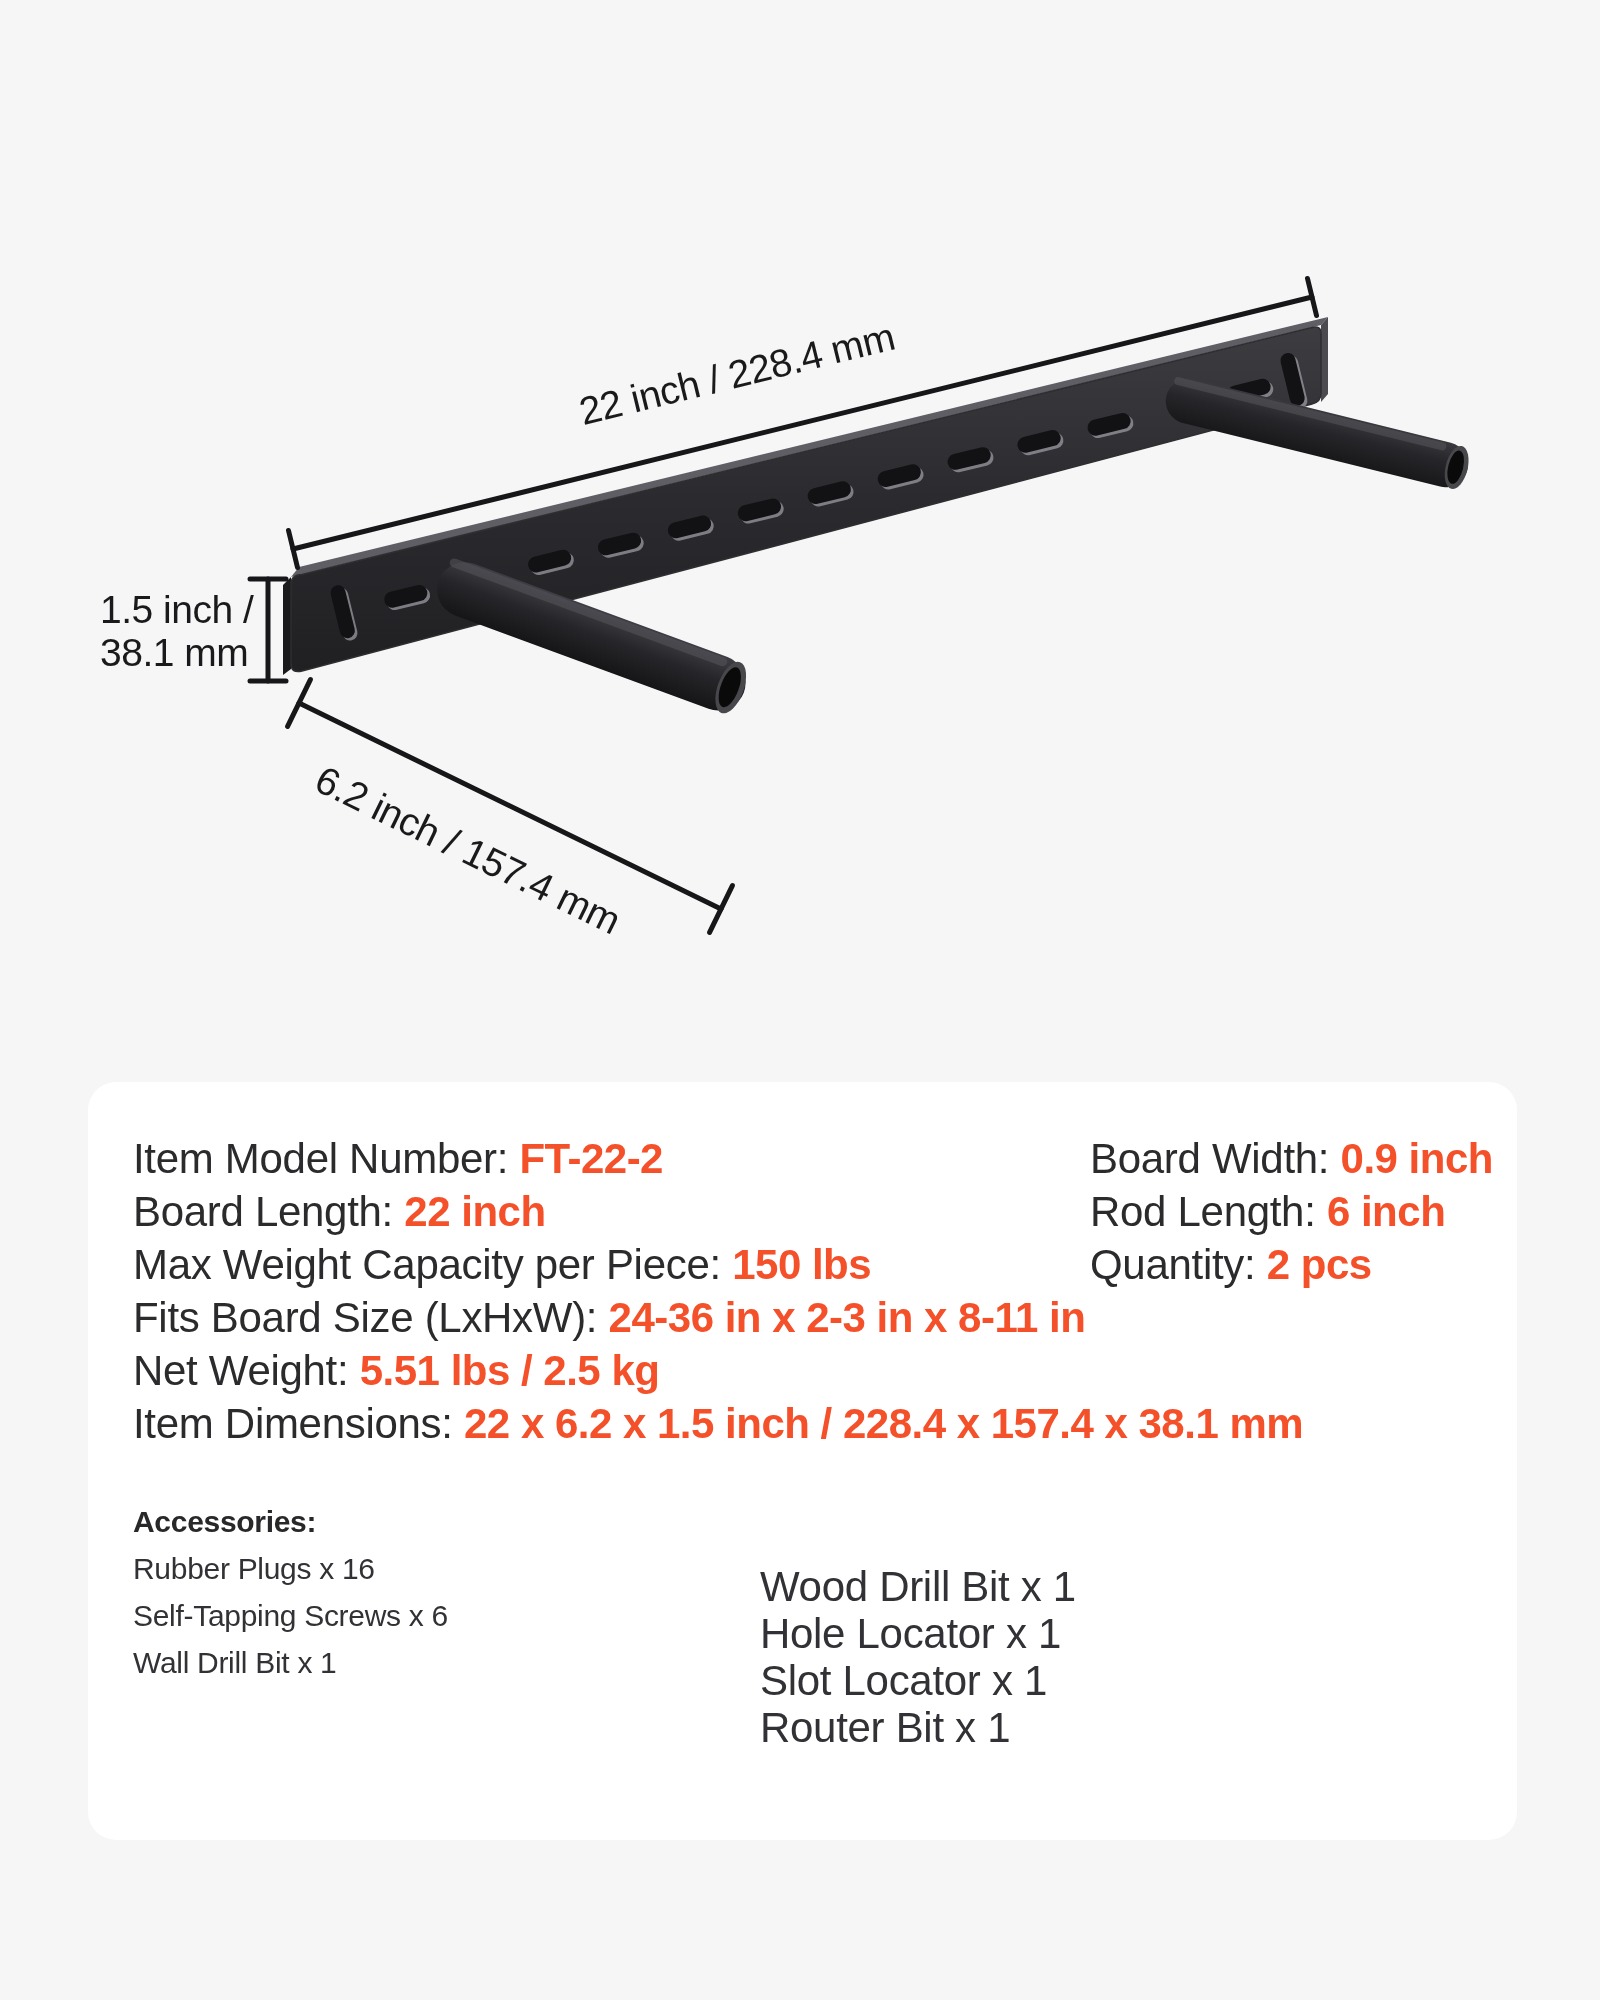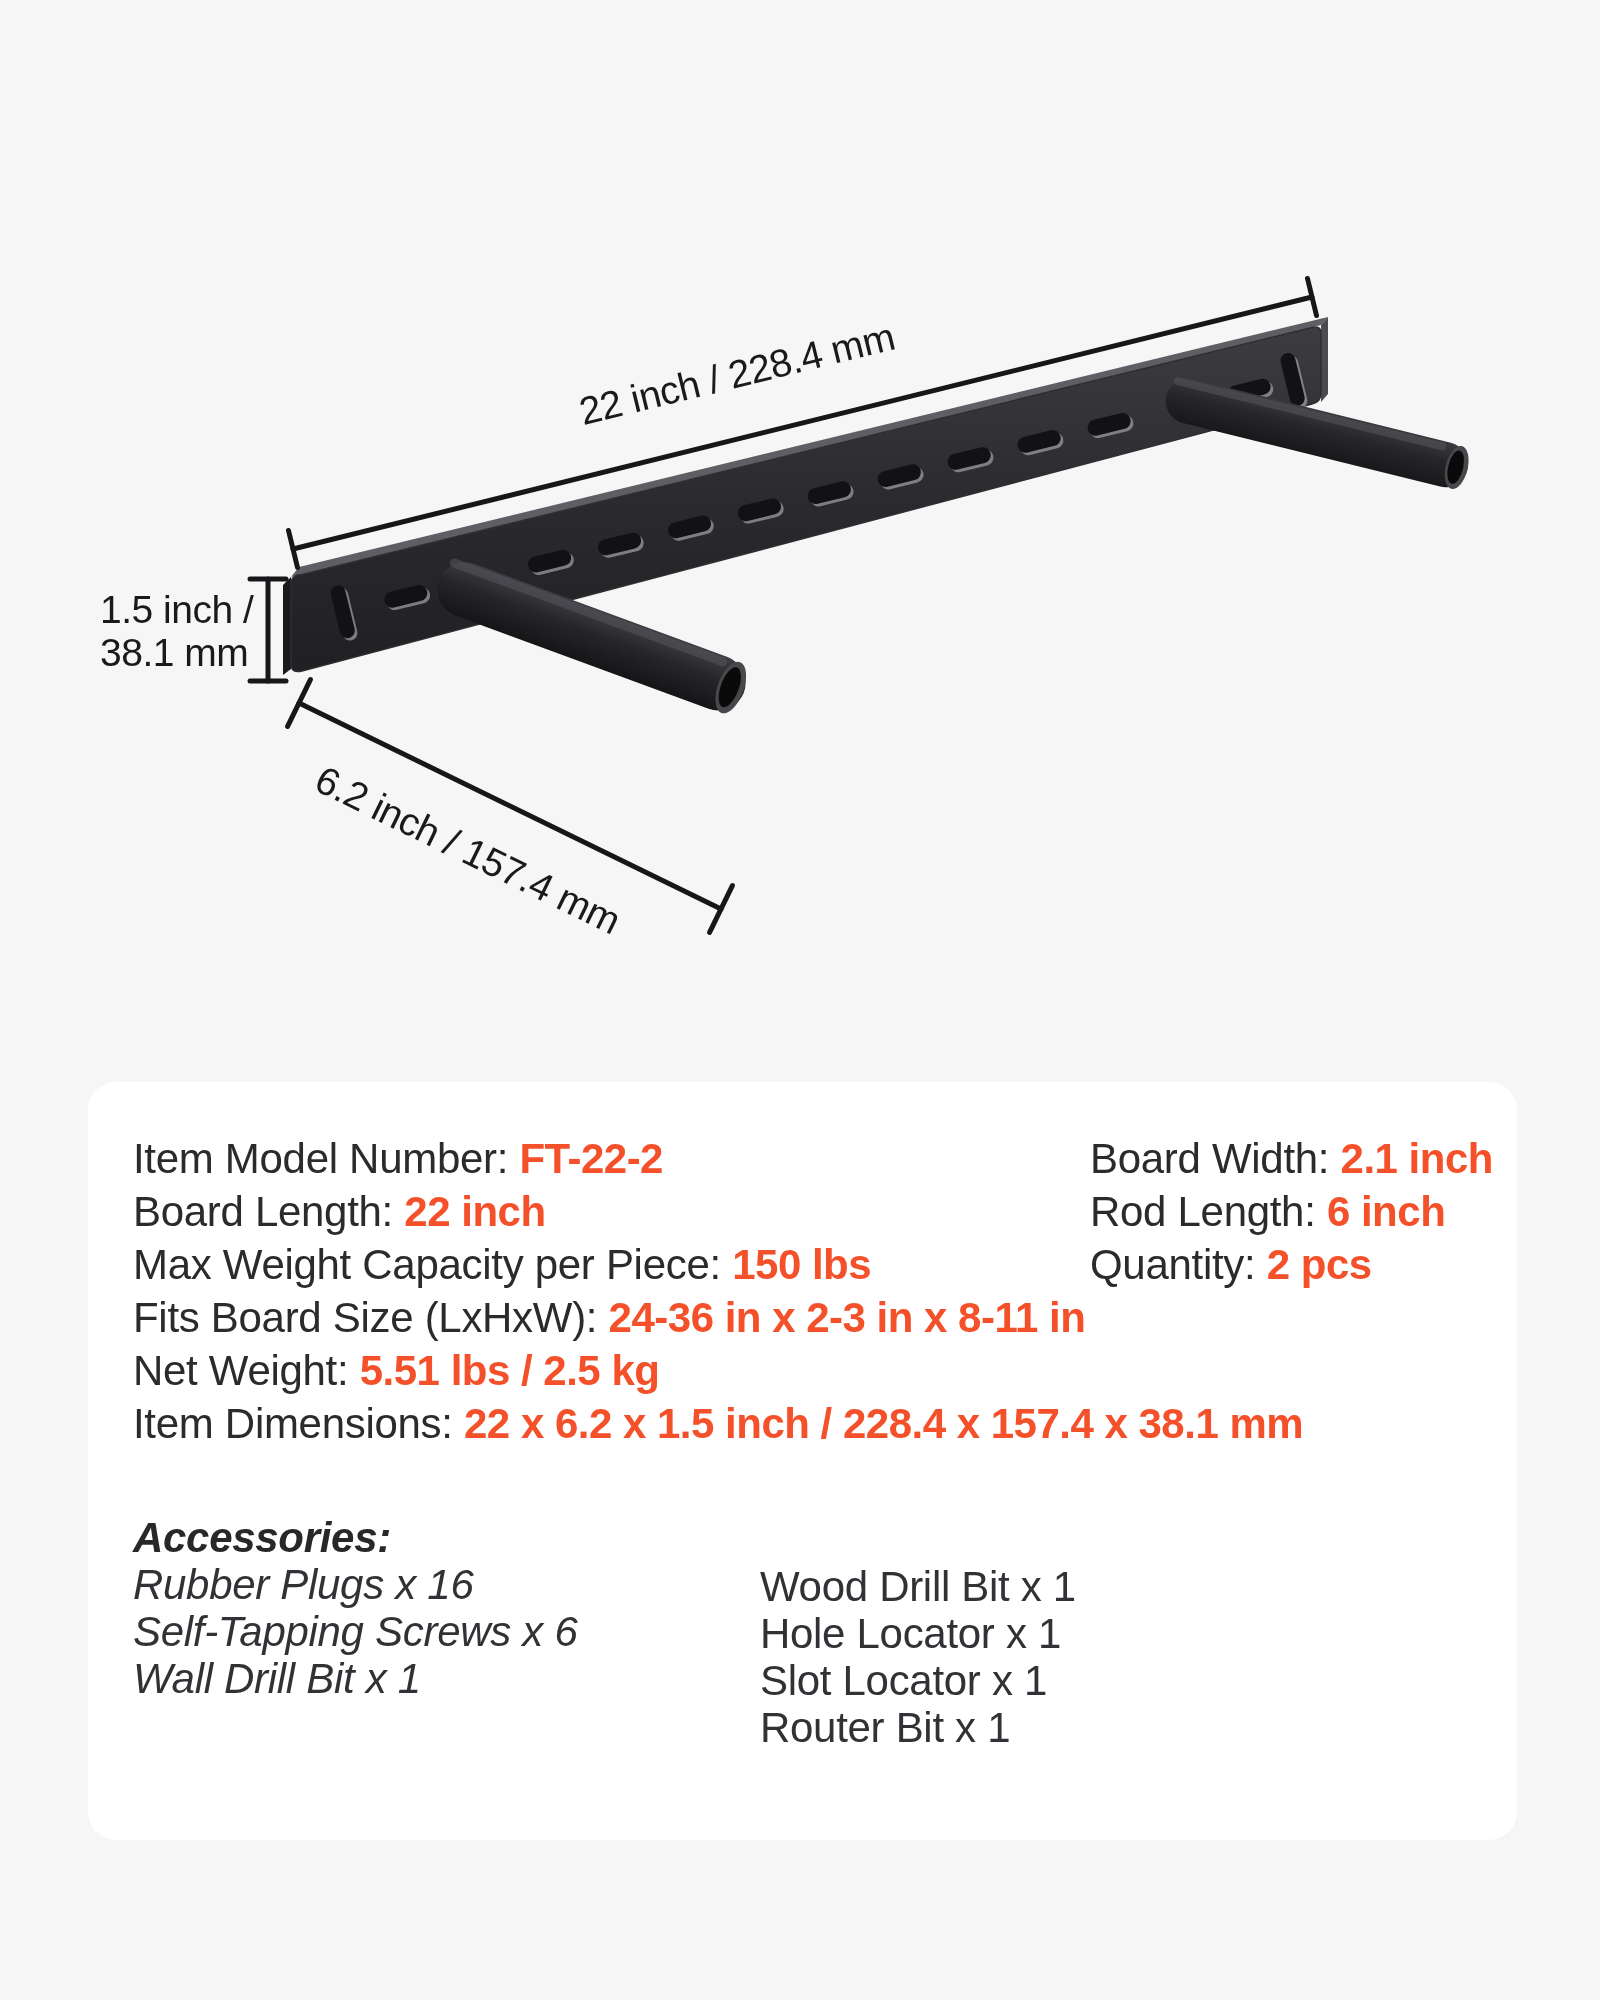--- a/index.html
+++ b/index.html
@@ -39,27 +39,26 @@
   .spec-col.left{left:45px;}
   .spec-col.right{left:1002px;}
   .spec-row .value{
     color:#F4502A;
     font-weight:700;
     letter-spacing:-0.5px;
     margin-top:44px;
   }
   .acc-block{
     position:absolute;
-    left:45px;top:432px;
-    font-size:42px;
+    left:45px;top:416px;
+    font-size:30px;
     line-height:47px;
     color:#323236;
     letter-spacing:-0.3px;
     white-space:nowrap;
-    font-style:italic;
   }
   .acc-heading{
     font-weight:700;
     color:#28282B;
   }
   .acc-col-right{
     position:absolute;
     left:672px;top:481px;
     font-size:42px;
     line-height:47px;
@@ -166,21 +165,21 @@
     <div class="spec-col left">
       <div class="spec-row"><span>Item Model Number: </span><span class="value">FT-22-2</span></div>
       <div class="spec-row"><span>Board Length: </span><span class="value">22 inch</span></div>
       <div class="spec-row"><span>Max Weight Capacity per Piece: </span><span class="value">150 lbs</span></div>
       <div class="spec-row"><span>Fits Board Size (LxHxW): </span><span class="value">24-36 in x 2-3 in x 8-11 in</span></div>
       <div class="spec-row"><span>Net Weight: </span><span class="value">5.51 lbs / 2.5 kg</span></div>
       <div class="spec-row"><span>Item Dimensions: </span><span class="value">22 x 6.2 x 1.5 inch / 228.4 x 157.4 x 38.1 mm</span></div>
     </div>
 
     <div class="spec-col right">
-      <div class="spec-row"><span>Board Width: </span><span class="value">2.1 inch</span></div>
+      <div class="spec-row"><span>Board Width: </span><span class="value">0.9 inch</span></div>
       <div class="spec-row"><span>Rod Length: </span><span class="value">6 inch</span></div>
       <div class="spec-row"><span>Quantity: </span><span class="value">2 pcs</span></div>
     </div>
 
     <div class="acc-block">
       <div class="acc-heading">Accessories:</div>
       <div>Rubber Plugs x 16</div>
       <div>Self-Tapping Screws x 6</div>
       <div>Wall Drill Bit x 1</div>
     </div>

